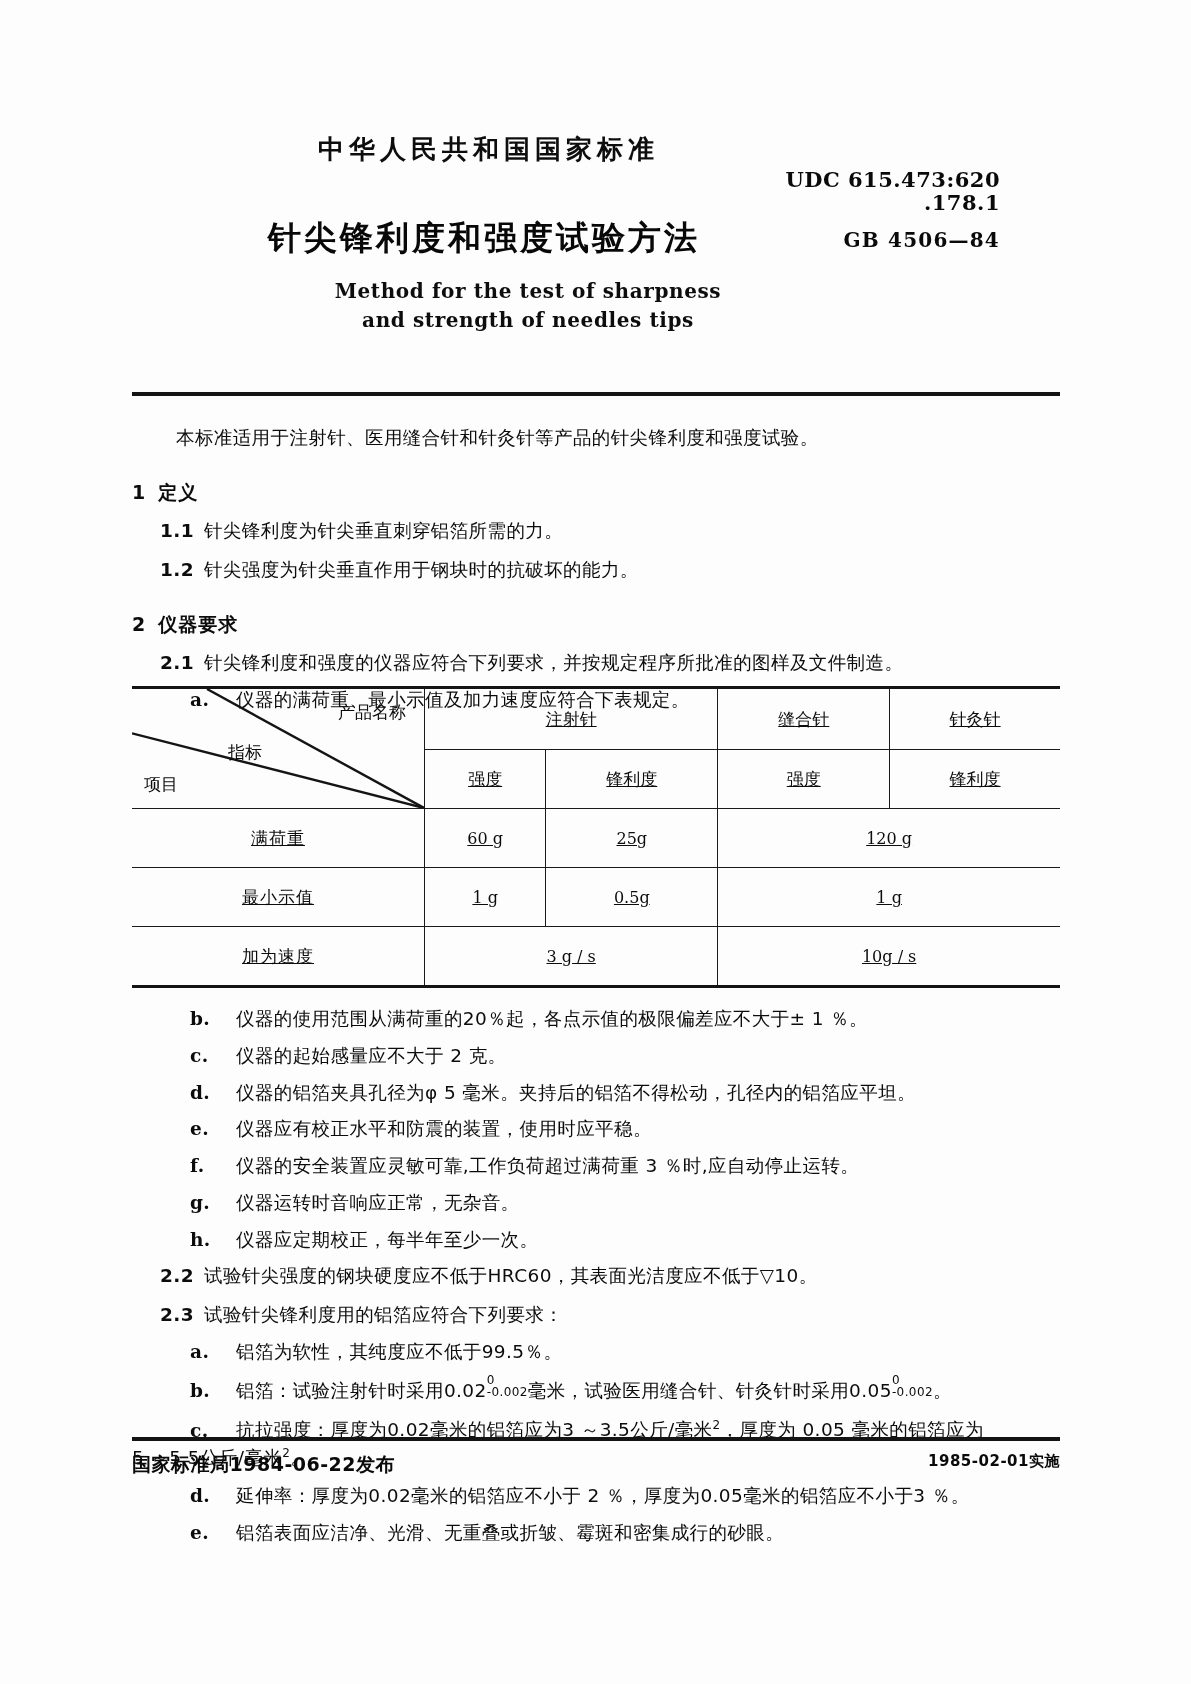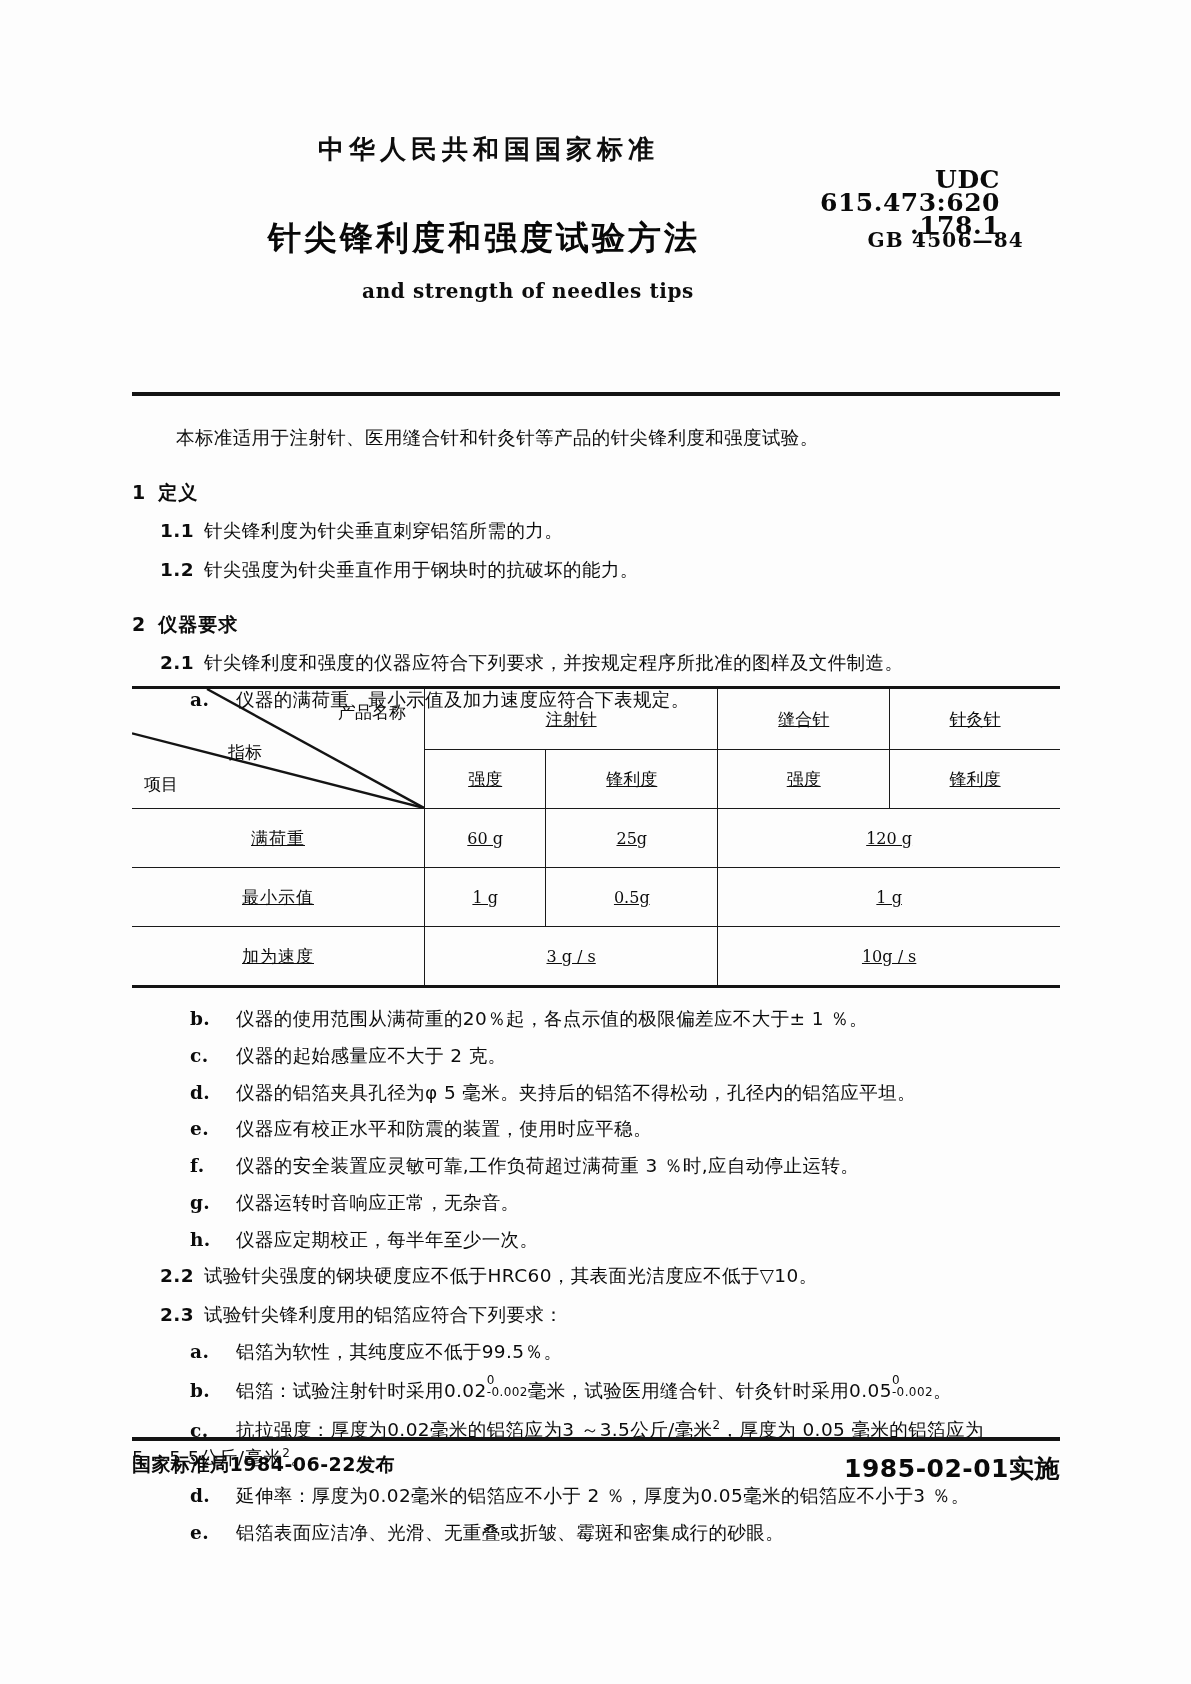--- a/index.html
+++ b/index.html
@@ -59,28 +59,28 @@
     line-height: 29px;
     letter-spacing: 0.6px;
     color: #0d0d0d;
   }
   .udc {
     position: absolute;
     left: 760px; top: 36px;
     width: 240px;
     text-align: right;
     font-family: "DejaVu Serif", serif;
-    font-size: 25px;
+    font-size: 21px;
     font-weight: bold;
     line-height: 23px;
     letter-spacing: 0.5px;
   }
   .stdno {
     position: absolute;
-    left: 784px; top: 96px;
+    left: 760px; top: 96px;
     width: 240px;
     text-align: right;
     font-family: "DejaVu Serif", serif;
     font-size: 20px;
     font-weight: bold;
     letter-spacing: 1.2px;
   }
 
   
   .rule-top {
@@ -229,33 +229,34 @@
     font-family: "DejaVu Sans", sans-serif;
     font-weight: bold;
     font-size: 19px;
     letter-spacing: 0.5px;
   }
   .f-right {
     position: absolute;
     right: 0; top: 0;
     font-family: "DejaVu Sans", sans-serif;
     font-weight: bold;
-    font-size: 25px;
+    font-size: 15px;
     letter-spacing: 0.5px;
   }
 </style>
 </head>
 <body>
 
 <div class="page">
 
   <div class="masthead">
     <div class="nation-line">中华人民共和国国家标准</div>
     <div class="cn-title">针尖锋利度和强度试验方法</div>
     <div class="en-title">
+      <div>Method for the test of sharpness</div>
       <div>and strength of needles tips</div>
     </div>
     <div class="udc">
       <div>UDC 615.473:620</div>
       <div>.178.1</div>
     </div>
     <div class="stdno">GB 4506—84</div>
   </div>
 
   <div class="rule-top"></div>

